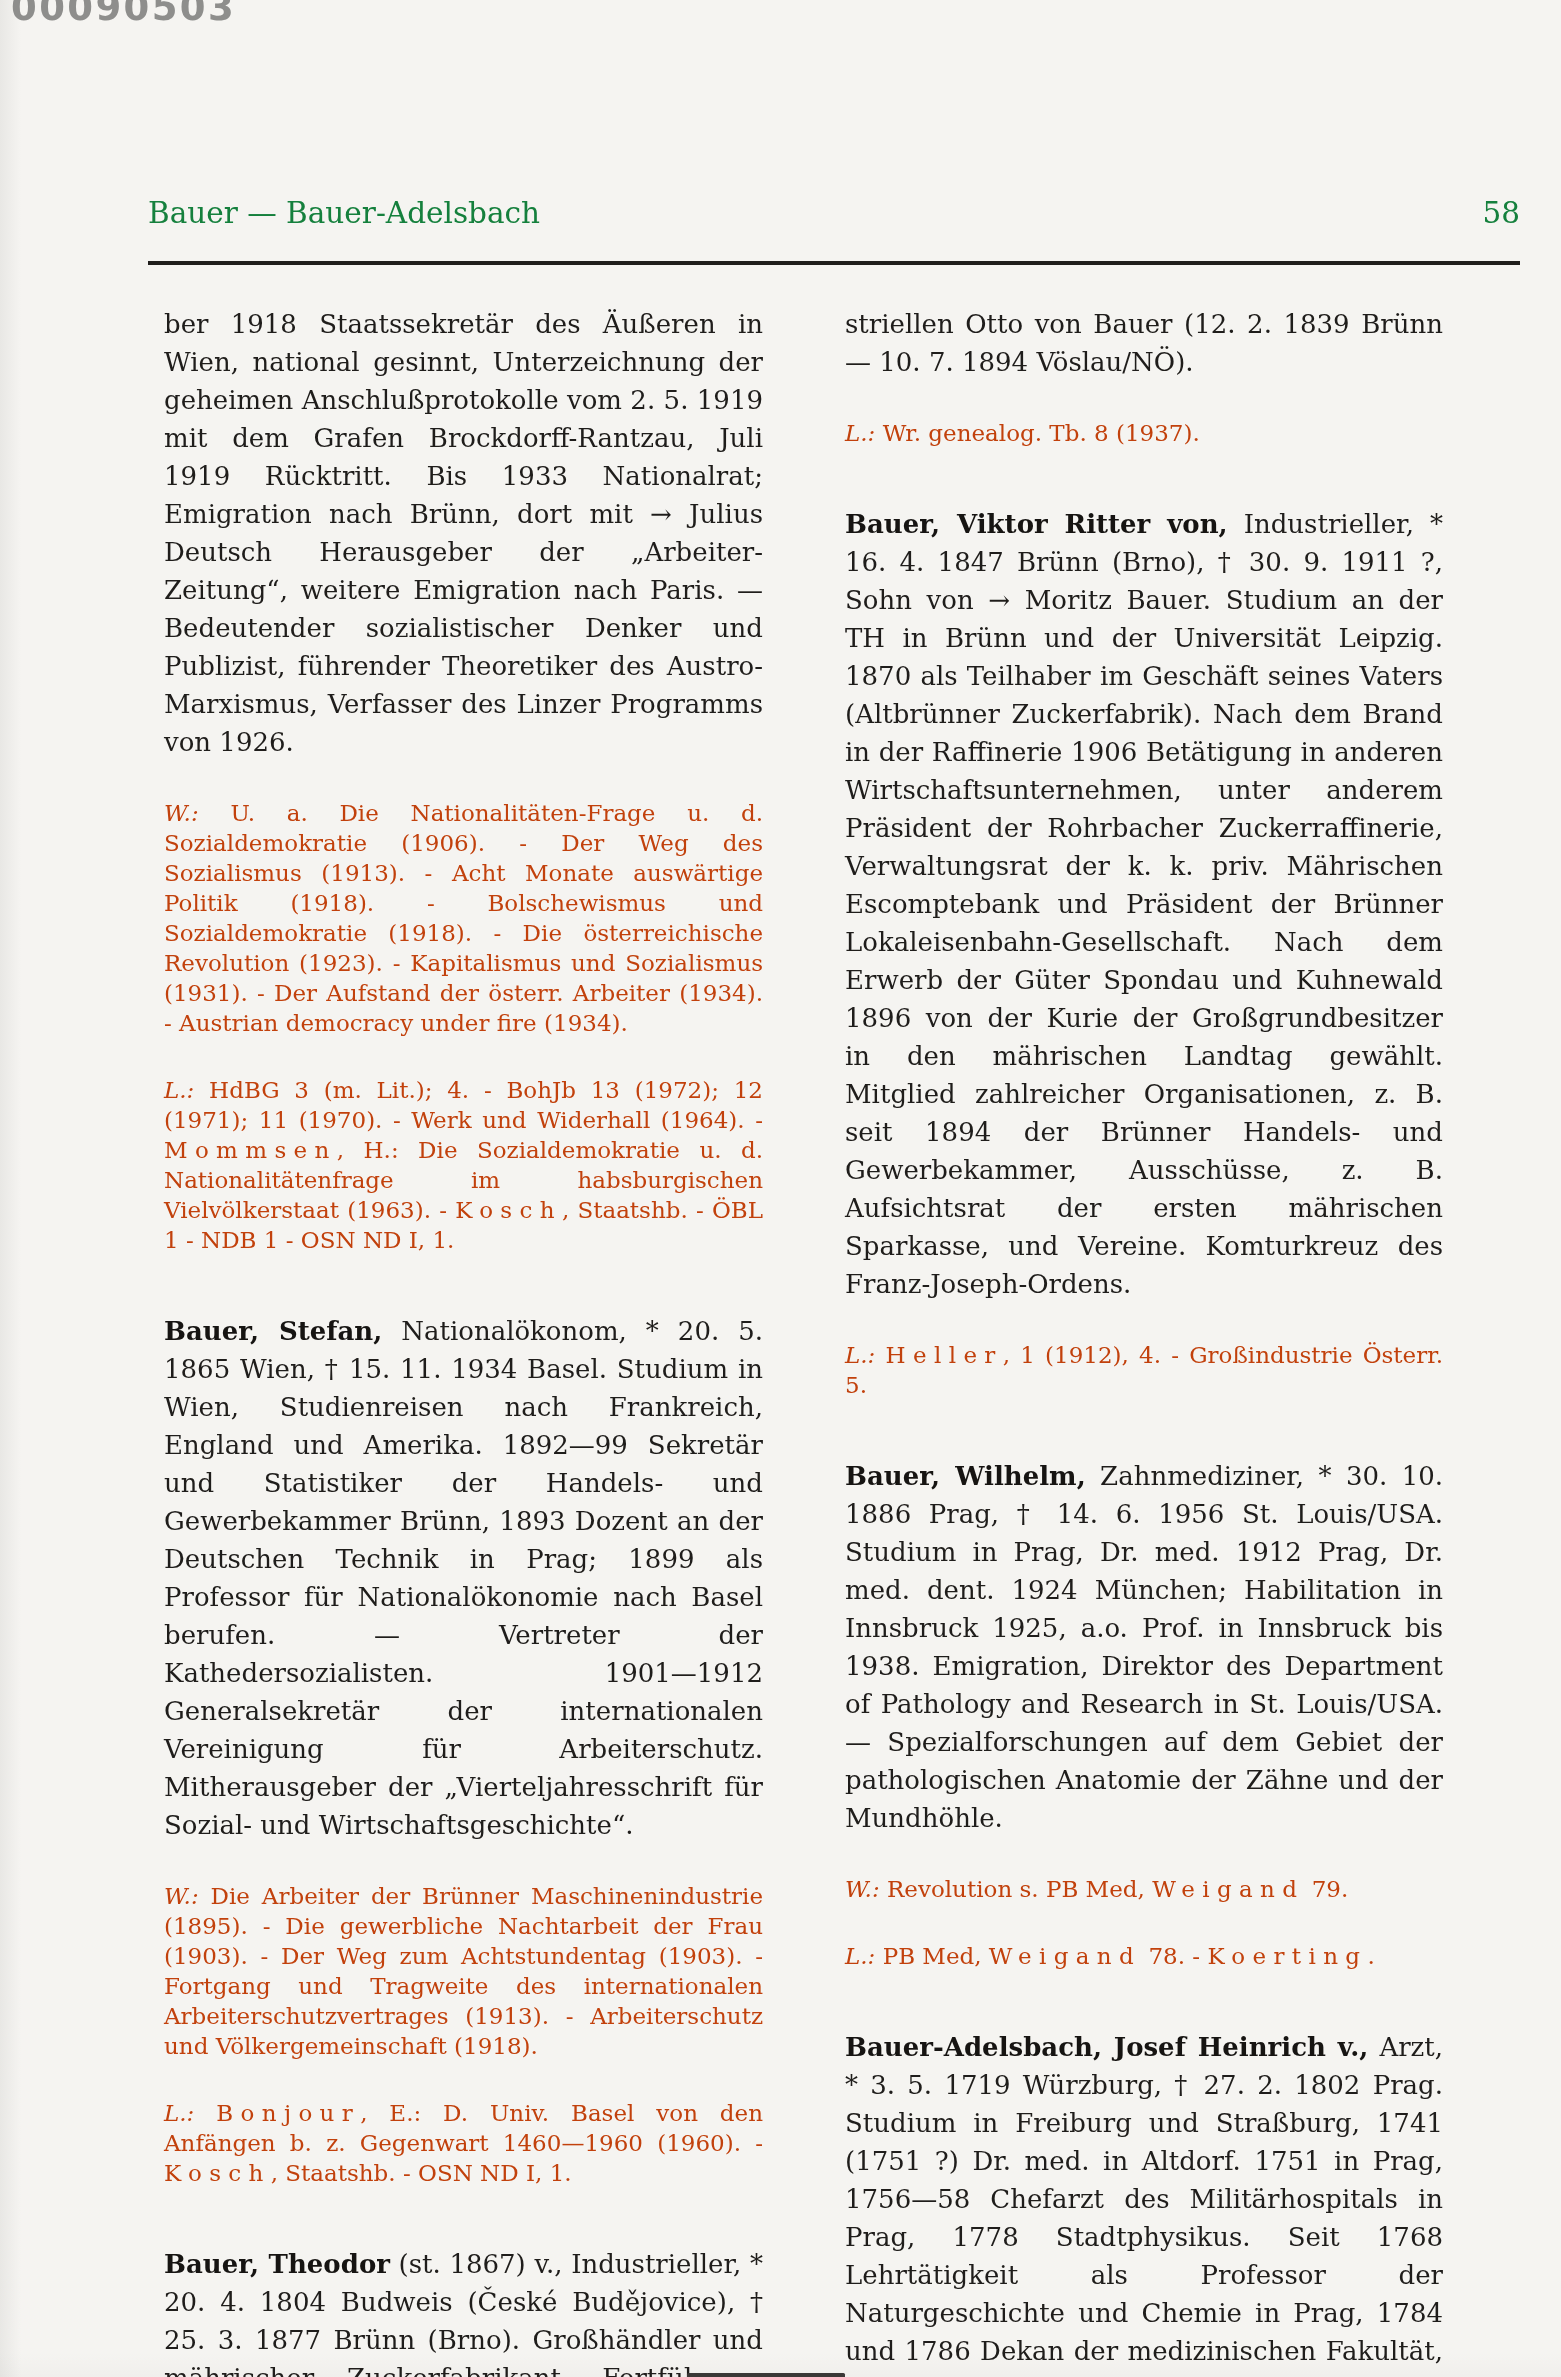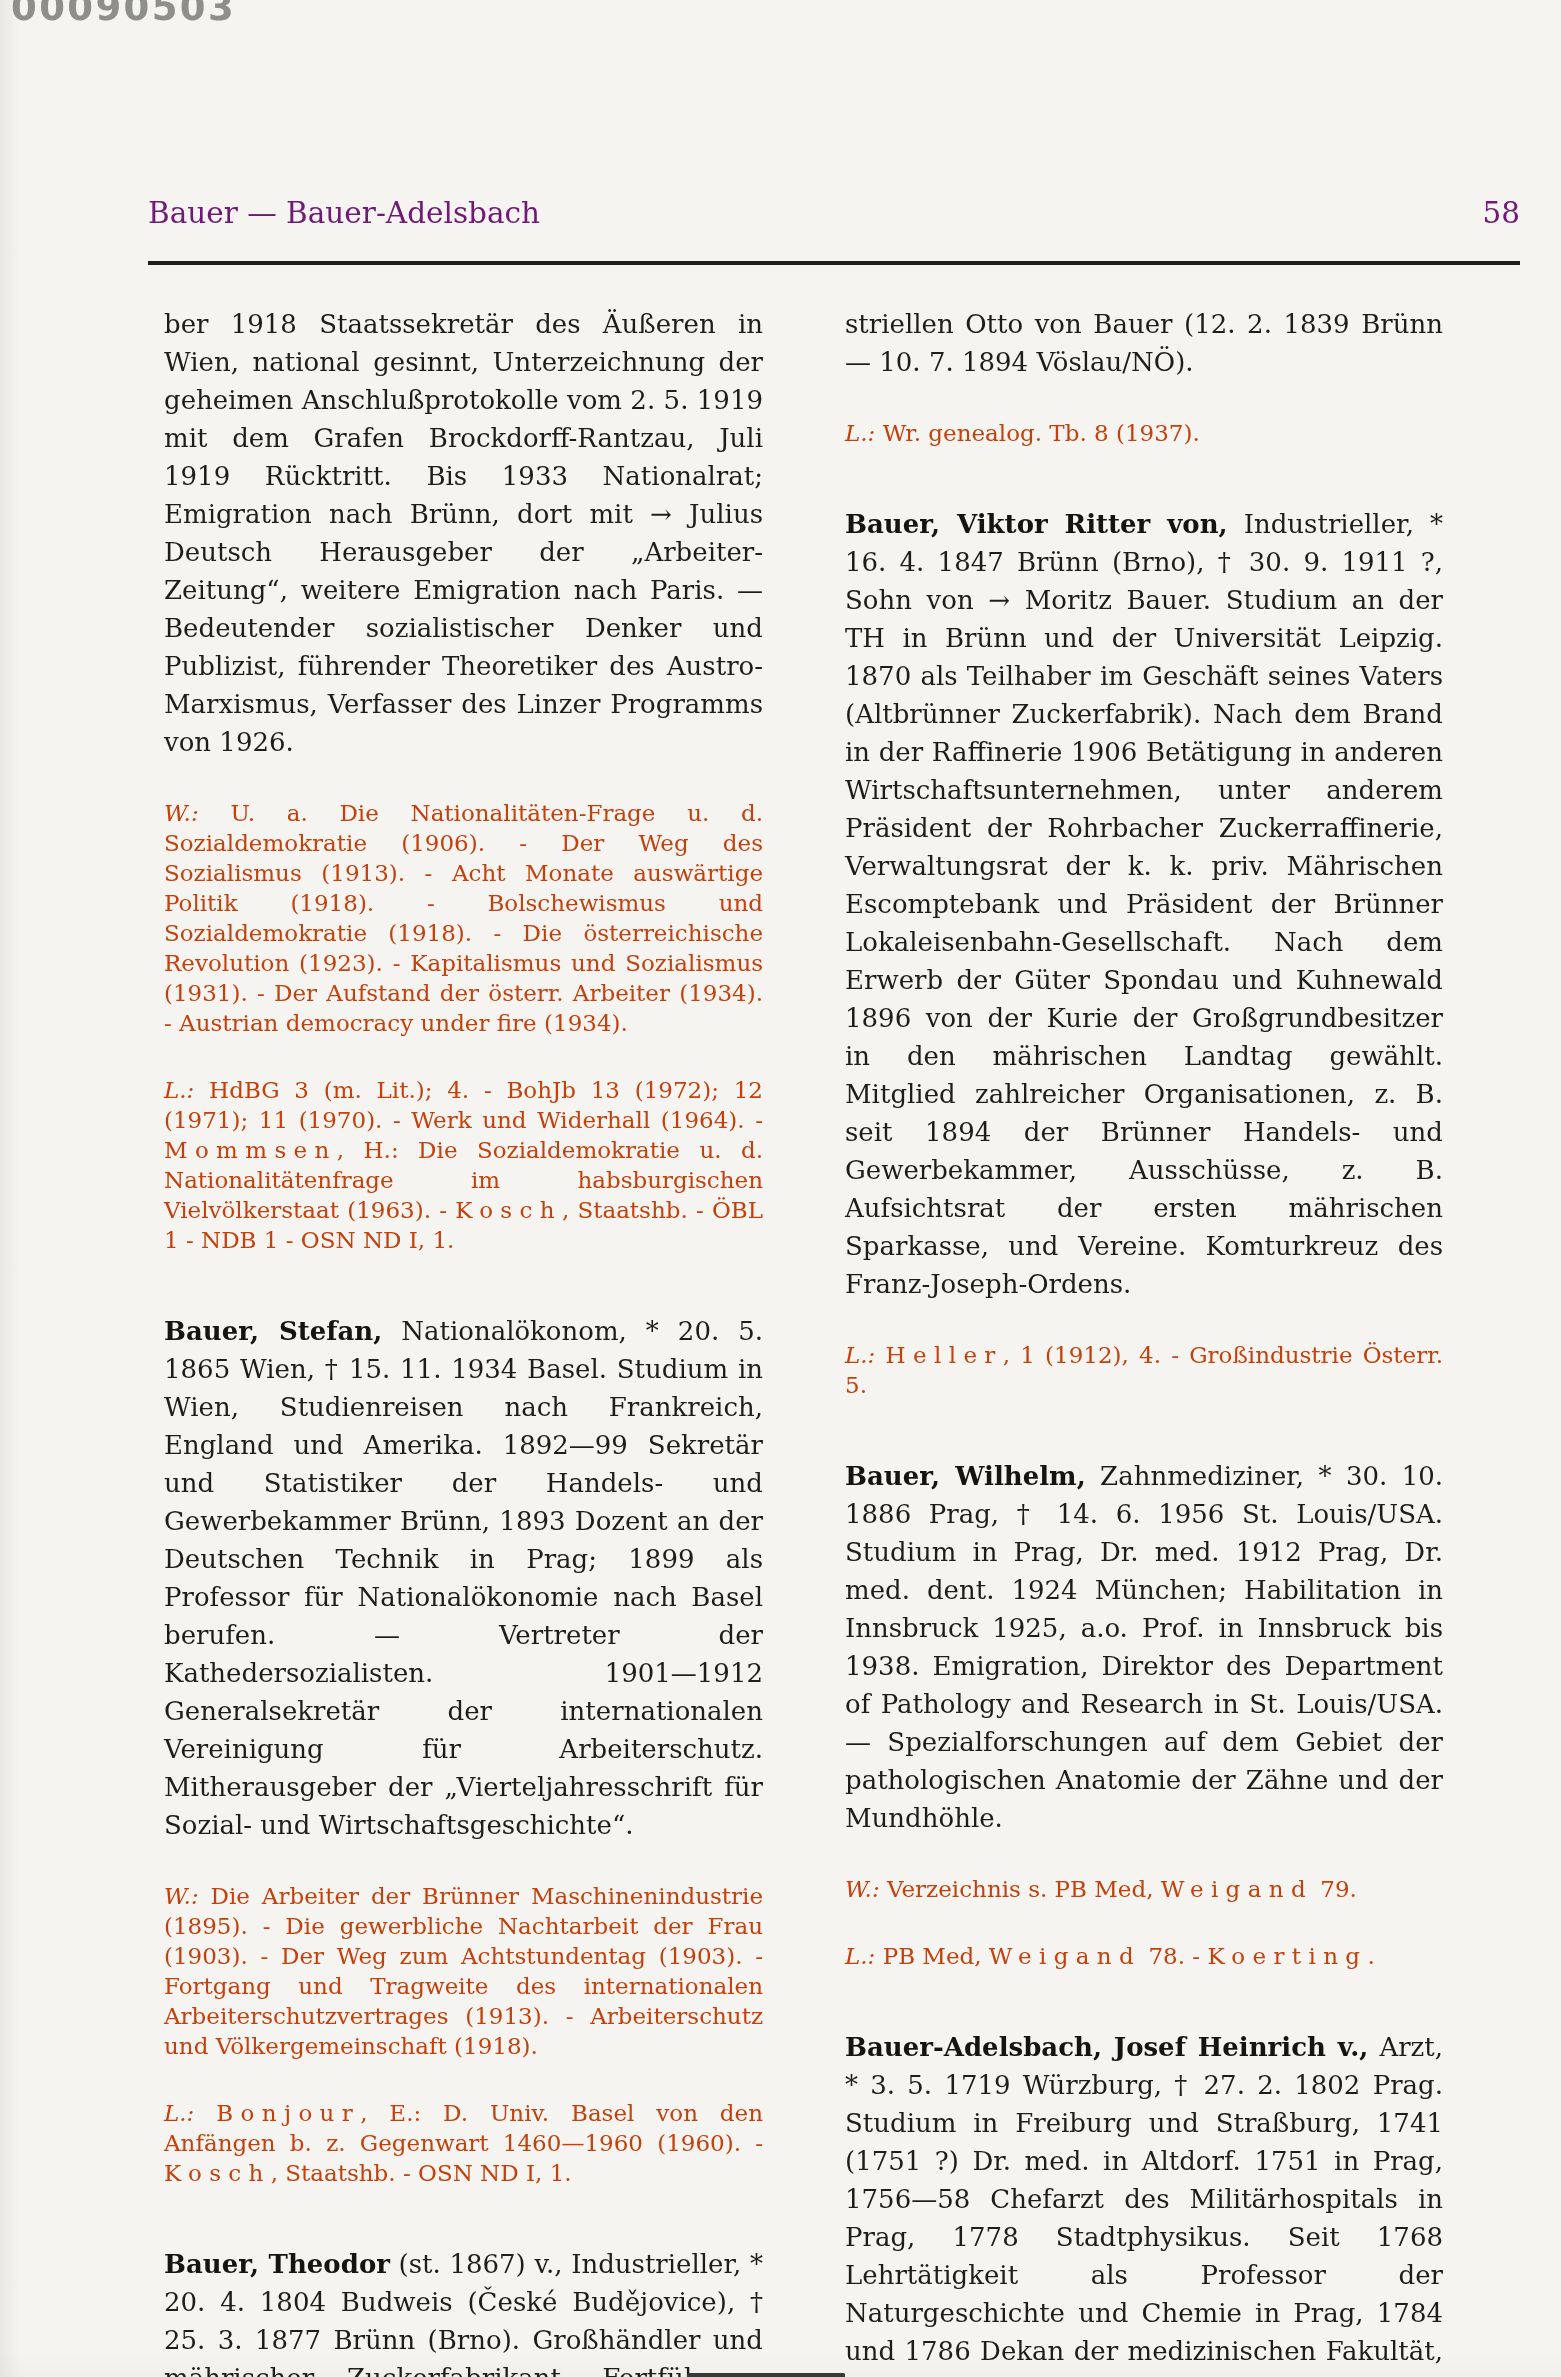--- a/index.html
+++ b/index.html
@@ -36,21 +36,21 @@
   }
   .header {
     position: absolute;
     left: 148px;
     width: 1372px;
     top: 196px;
     display: flex;
     justify-content: space-between;
     align-items: baseline;
     font-size: 29.5px;
-    color: #701a75;
+    color: #15803d;
   }
   .rule {
     position: absolute;
     left: 148px;
     width: 1372px;
     top: 261px;
     height: 4px;
     background: #201e1c;
   }
   .col {
@@ -106,19 +106,19 @@
     <p class="para small gap-section"><span class="seg-italic">W.:</span><span class="seg-normal"> Die Arbeiter der Brünner Maschinenindustrie (1895). - Die gewerbliche Nachtarbeit der Frau (1903). - Der Weg zum Achtstundentag (1903). - Fortgang und Tragweite des internationalen Arbeiterschutzvertrages (1913). - Arbeiterschutz und Völkergemeinschaft (1918).</span></p>
     <p class="para small gap-section"><span class="seg-italic">L.:</span><span class="seg-normal"> </span><span class="seg-spaced">Bonjour</span><span class="seg-normal">, E.: D. Univ. Basel von den Anfängen b. z. Gegenwart 1460—1960 (1960). - </span><span class="seg-spaced">Kosch</span><span class="seg-normal">, Staatshb. - OSN ND I, 1.</span></p>
     <p class="para body gap-entry"><span class="seg-bold">Bauer, Theodor</span><span class="seg-normal"> (st. 1867) v., Industrieller, * 20. 4. 1804 Budweis (České Budějovice), † 25. 3. 1877 Brünn (Brno). Großhändler und mährischer Zuckerfabrikant, Fortführung seiner Fabrikation durch seinen Sohn, den Großindu-</span></p>
   </div>
 <div class="col col-right" id="col-right">
     <p class="para body"><span class="seg-normal">striellen Otto von Bauer (12. 2. 1839 Brünn — 10. 7. 1894 Vöslau/NÖ).</span></p>
     <p class="para small gap-section"><span class="seg-italic">L.:</span><span class="seg-normal"> Wr. genealog. Tb. 8 (1937).</span></p>
     <p class="para body gap-entry"><span class="seg-bold">Bauer, Viktor Ritter von,</span><span class="seg-normal"> Industrieller, * 16. 4. 1847 Brünn (Brno), † 30. 9. 1911 ?, Sohn von → Moritz Bauer. Studium an der TH in Brünn und der Universität Leipzig. 1870 als Teilhaber im Geschäft seines Vaters (Altbrünner Zuckerfabrik). Nach dem Brand in der Raffinerie 1906 Betätigung in anderen Wirtschaftsunternehmen, unter anderem Präsident der Rohrbacher Zuckerraffinerie, Verwaltungsrat der k. k. priv. Mährischen Escomptebank und Präsident der Brünner Lokaleisenbahn-Gesellschaft. Nach dem Erwerb der Güter Spondau und Kuhnewald 1896 von der Kurie der Großgrundbesitzer in den mährischen Landtag gewählt. Mitglied zahlreicher Organisationen, z. B. seit 1894 der Brünner Handels- und Gewerbekammer, Ausschüsse, z. B. Aufsichtsrat der ersten mährischen Sparkasse, und Vereine. Komturkreuz des Franz-Joseph-Ordens.</span></p>
     <p class="para small gap-section"><span class="seg-italic">L.:</span><span class="seg-normal"> </span><span class="seg-spaced">Heller</span><span class="seg-normal">, 1 (1912), 4. - Großindustrie Österr. 5.</span></p>
     <p class="para body gap-entry"><span class="seg-bold">Bauer, Wilhelm,</span><span class="seg-normal"> Zahnmediziner, * 30. 10. 1886 Prag, † 14. 6. 1956 St. Louis/USA. Studium in Prag, Dr. med. 1912 Prag, Dr. med. dent. 1924 München; Habilitation in Innsbruck 1925, a.o. Prof. in Innsbruck bis 1938. Emigration, Direktor des Department of Pathology and Research in St. Louis/USA. — Spezialforschungen auf dem Gebiet der pathologischen Anatomie der Zähne und der Mundhöhle.</span></p>
-    <p class="para small gap-section"><span class="seg-italic">W.:</span><span class="seg-normal"> Verzeichnis s. PB Med, </span><span class="seg-spaced">Weigand</span><span class="seg-normal"> 79.</span></p>
+    <p class="para small gap-section"><span class="seg-italic">W.:</span><span class="seg-normal"> Revolution s. PB Med, </span><span class="seg-spaced">Weigand</span><span class="seg-normal"> 79.</span></p>
     <p class="para small gap-section"><span class="seg-italic">L.:</span><span class="seg-normal"> PB Med, </span><span class="seg-spaced">Weigand</span><span class="seg-normal"> 78. - </span><span class="seg-spaced">Koerting</span><span class="seg-normal">.</span></p>
     <p class="para body gap-entry"><span class="seg-bold">Bauer-Adelsbach, Josef Heinrich v.,</span><span class="seg-normal"> Arzt, * 3. 5. 1719 Würzburg, † 27. 2. 1802 Prag. Studium in Freiburg und Straßburg, 1741 (1751 ?) Dr. med. in Altdorf. 1751 in Prag, 1756—58 Chefarzt des Militärhospitals in Prag, 1778 Stadtphysikus. Seit 1768 Lehrtätigkeit als Professor der Naturgeschichte und Chemie in Prag, 1784 und 1786 Dekan der medizinischen Fakultät, 1790 Senior der Fakultät; 1793 Standeserhebung.</span></p>
   </div>
 
 <div class="bottom-mark"></div>
 
 
 </body></html>

